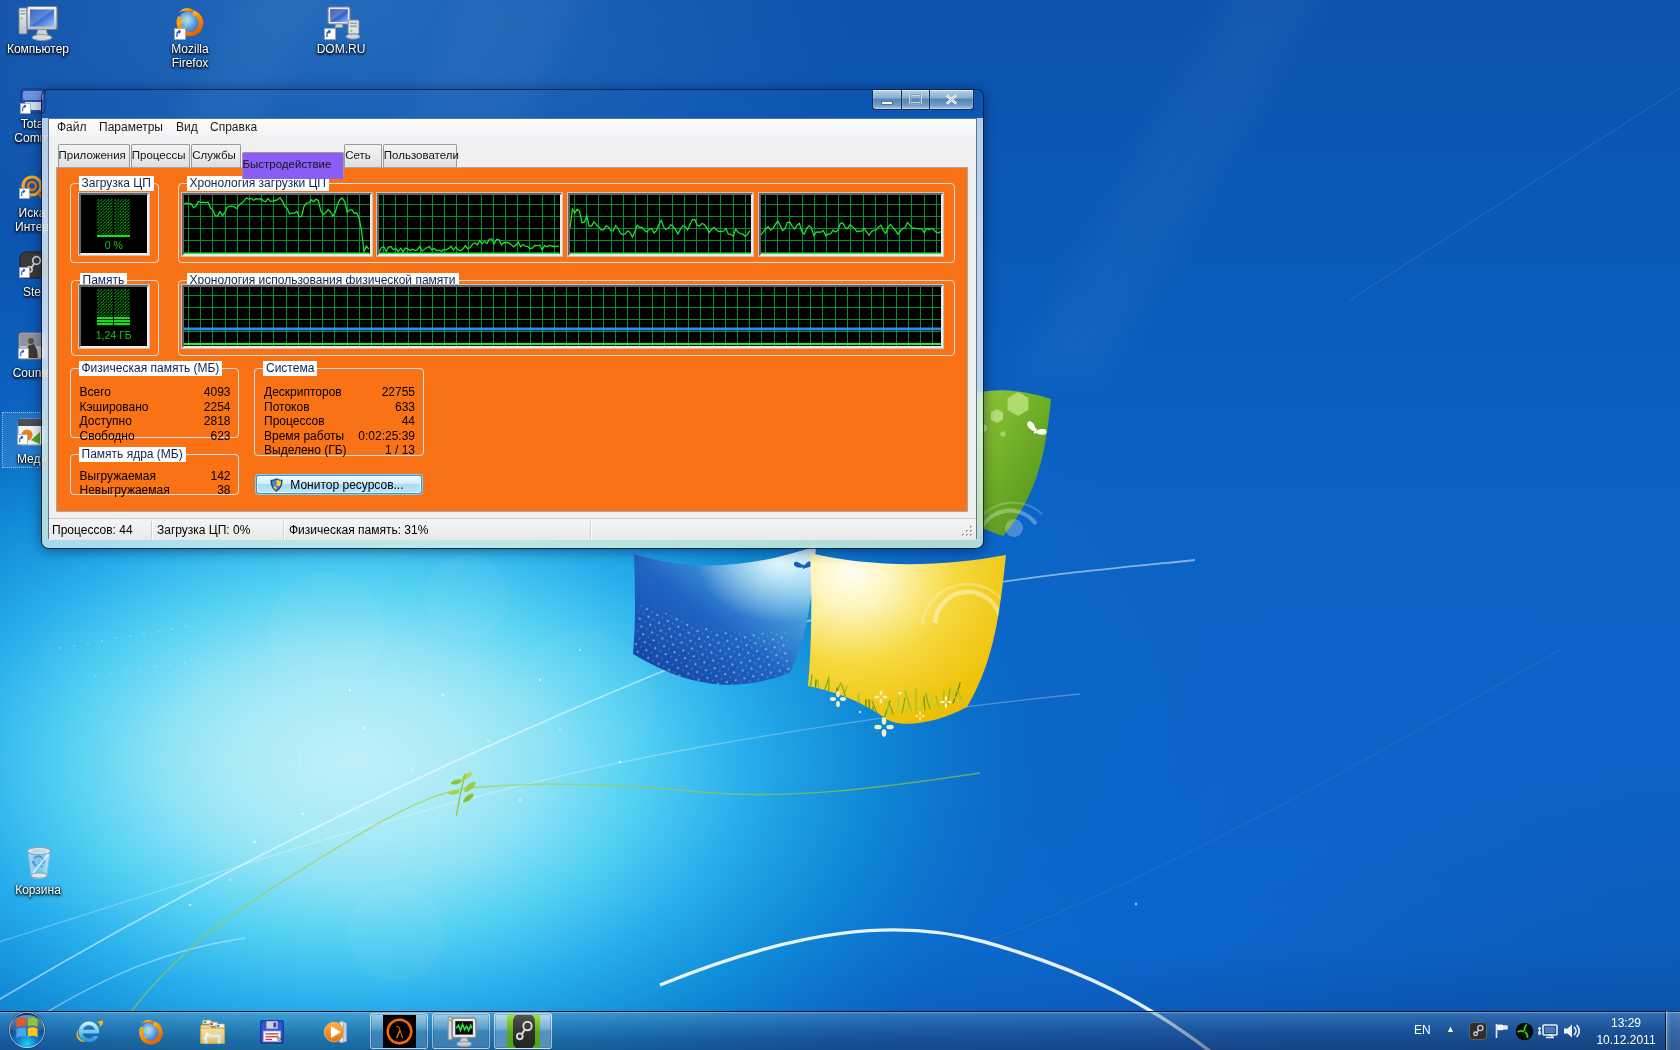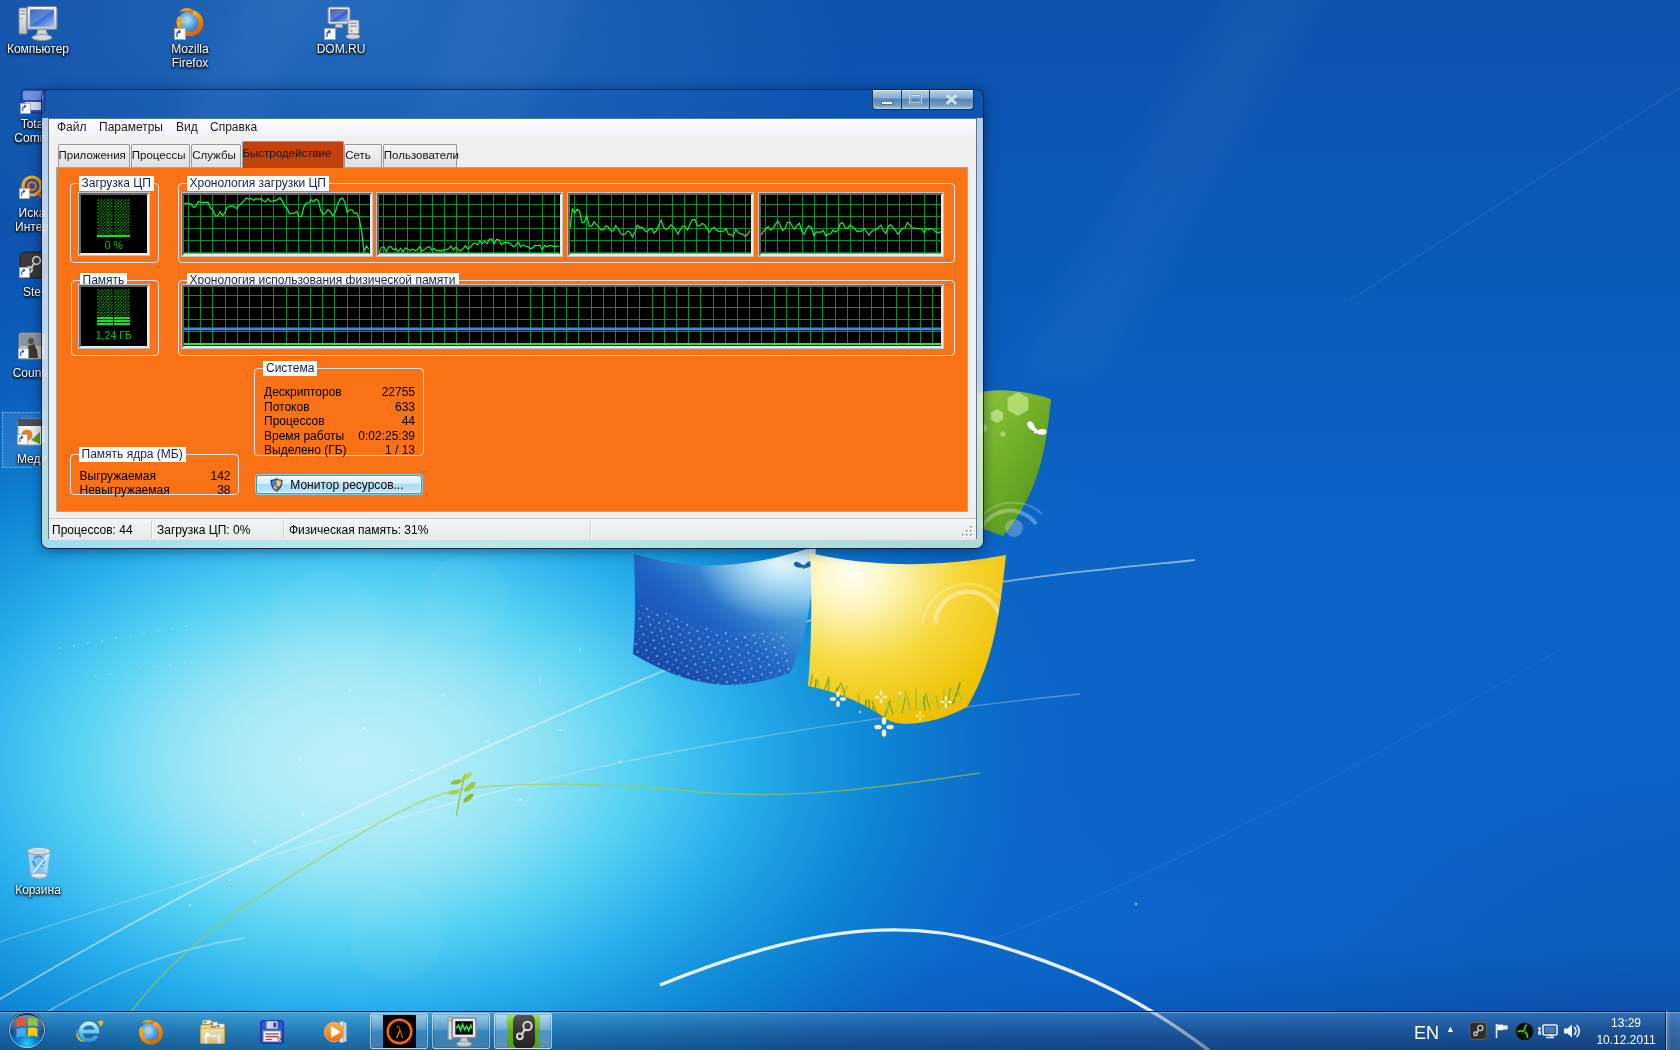--- a/index.html
+++ b/index.html
@@ -27,21 +27,21 @@
 .sideL,.sideR,.bot{position:absolute;background:linear-gradient(180deg,rgba(214,232,246,.82) 0%,rgba(235,243,250,.8) 30%,rgba(240,246,250,.78) 55%,rgba(228,243,232,.8) 80%,rgba(208,236,214,.82) 100%)}
 .sideL{left:0;top:28px;width:6px;height:421px;backdrop-filter:blur(3px)}
 .sideR{left:935px;top:28px;width:6px;height:421px;backdrop-filter:blur(3px)}
 .bot{left:0;top:449px;width:941px;height:9px;border-radius:0 0 7px 7px;backdrop-filter:blur(3px);
  background:linear-gradient(90deg,rgba(190,230,240,.85),rgba(215,240,225,.85) 40%,rgba(205,238,215,.85) 100%)}
 .client{position:absolute;left:6px;top:28px;width:929px;height:421px;background:#f0f0f0;border:1px solid #5d7697}
 .menubar{position:absolute;left:0;top:0;width:927px;height:22px;background:linear-gradient(180deg,#fdfdfe,#eef1f6);border-bottom:1px solid #d4d8dd}
 .menubar span{position:absolute;top:1px;font-size:12px;color:#1a1a1a}
 .dlg{position:absolute;left:0;top:17px;width:927px;height:382px;background:#f0f0f0}
 .tab{position:absolute;top:7.5px;height:23px;background:linear-gradient(180deg,#f2f3f3,#ebecec 45%,#dddfe0);border:1px solid #9a9a9a;border-bottom:none;border-radius:2px 2px 0 0;font-size:11.5px;color:#141414;text-align:left;line-height:21px}
-.tab.active{top:5px;height:27px;background:#c2410c;z-index:5;line-height:22px}
+.tab.active{top:16px;height:27px;background:#8b5cf6;z-index:5;line-height:22px}
 .page{position:absolute;left:7px;top:30.5px;width:912px;height:345px;background:#f97316;border:1px solid #a3a8ad}
 .gb{position:absolute;border:1px solid #d7e0e6;border-radius:4px}
 .gb .cap{position:absolute;left:8px;top:-8px;background:#fff;padding:0 3px;font-size:12px;line-height:15px;color:#0f2258;white-space:nowrap}
 .panel{position:absolute;background:#000;border:2px solid;border-color:#636363 #ececec #ececec #636363;box-shadow:0 0 0 1px #c4c4c4}
 .led{position:absolute;background-image:radial-gradient(1.2px 1.1px at 1px 1px,#0da50d 70%,rgba(0,0,0,0) 71%),radial-gradient(1.2px 1.1px at 2.7px 2.7px,#0b930b 70%,rgba(0,0,0,0) 71%);background-size:3.4px 3.2px}
 .row{position:absolute;font-size:12px;color:#000;height:15px;line-height:15px}
 .row .v{position:absolute;right:0;top:0}
 .btn{position:absolute;font-size:12px;color:#000;text-align:center;
  background:linear-gradient(180deg,#f1f9fd 0%,#d5eefb 45%,#a8dcf5 50%,#bfe7f8 100%);
  border:1px solid #2e9bd8;border-radius:3px;box-shadow:0 0 0 1px #7cd1f2, inset 0 0 0 1px rgba(255,255,255,.7)}
@@ -51,21 +51,21 @@
 .taskbar{position:absolute;left:0;top:1011px;width:1680px;height:39px;
  background:linear-gradient(180deg,rgba(10,20,40,.92) 0%,rgba(120,165,205,.55) 3%,rgba(95,140,180,.42) 8%,rgba(50,90,135,.45) 45%,rgba(35,70,115,.5) 70%,rgba(28,58,100,.55) 100%)}
 .taskbar::before{content:"";position:absolute;left:0;top:0;width:100%;height:1px;background:rgba(2,8,18,.9)}
 .taskbar::after{content:"";position:absolute;left:0;top:1px;width:100%;height:1px;background:rgba(160,200,235,.35)}
 .tbico{position:absolute;top:6px}
 .tbtn{position:absolute;top:2px;width:58px;height:36px;border-radius:3px;
  border:1px solid rgba(255,255,255,.45);
  background:linear-gradient(180deg,rgba(255,255,255,.5),rgba(205,228,245,.28) 45%,rgba(150,190,225,.18) 50%,rgba(170,205,235,.25));
  box-shadow:inset 0 0 0 1px rgba(25,50,80,.22)}
 .tbtn.active{background:linear-gradient(180deg,rgba(255,255,255,.65),rgba(215,235,250,.45) 45%,rgba(165,205,235,.35) 50%,rgba(190,220,245,.4));}
-.tray-en{position:absolute;left:1414px;top:12px;font-size:18px;color:#fff;width:24px;text-align:right}
+.tray-en{position:absolute;left:1414px;top:12px;font-size:12px;color:#fff;width:24px;text-align:left}
 .tray-arrow{position:absolute;left:1446px;top:13px;font-size:9px;color:#f2f6fa}
 .ti{position:absolute;top:11px}
 .tray-clock{position:absolute;left:1596px;top:5px;width:60px;text-align:center;font-size:12px;color:#fff}
 .tray-date{position:absolute;left:1588px;top:22px;width:76px;text-align:center;font-size:12px;color:#fff}
 .showdesk{position:absolute;left:1665px;top:0;width:15px;height:39px;border-left:1px solid rgba(10,20,35,.9);
  background:linear-gradient(90deg,rgba(255,255,255,.28),rgba(200,225,245,.14) 40%,rgba(170,200,230,.22));box-shadow:inset 1px 0 0 rgba(255,255,255,.4)}
 </style></head><body>
 
 <svg class="wall" width="1680" height="1050" viewBox="0 0 1680 1050">
 <defs>
@@ -684,20 +684,27 @@
                 <line x1="736.5000000000006" y1="0" x2="736.5000000000006" y2="58.5"></line>
                 <line x1="748.7000000000006" y1="0" x2="748.7000000000006" y2="58.5"></line>
                 <line x1="0" y1="44.8" x2="757" y2="44.8"></line>
                 <line x1="0" y1="32.6" x2="757" y2="32.6"></line>
                 <line x1="0" y1="20.4" x2="757" y2="20.4"></line>
                 <line x1="0" y1="8.2" x2="757" y2="8.2"></line>
               </g>
               <rect x="0" y="40.5" width="757" height="2.8" fill="#2f8cef"></rect>
               <line x1="0" y1="57.0" x2="757" y2="57.0" stroke="#21ef3a" stroke-width="2"></line>
             </svg></div>
+<div class="gb" style="left:12.5px;top:200.5px;width:169.5px;height:70px">
+            <span class="cap">Физическая память (МБ)</span>
+<div class="row" style="left:9px;top:16px;width:151px">Всего<span class="v">4093</span></div>
+<div class="row" style="left:9px;top:31px;width:151px">Кэшировано<span class="v">2254</span></div>
+<div class="row" style="left:9px;top:45px;width:151px">Доступно<span class="v">2818</span></div>
+<div class="row" style="left:9px;top:60px;width:151px">Свободно<span class="v">623</span></div>
+</div>
 <div class="gb" style="left:197px;top:200.5px;width:169.5px;height:87.5px">
             <span class="cap">Система</span>
 <div class="row" style="left:9px;top:16px;width:151px">Дескрипторов<span class="v">22755</span></div>
 <div class="row" style="left:9px;top:31px;width:151px">Потоков<span class="v">633</span></div>
 <div class="row" style="left:9px;top:45px;width:151px">Процессов<span class="v">44</span></div>
 <div class="row" style="left:9px;top:60px;width:151px">Время работы<span class="v">0:02:25:39</span></div>
 <div class="row" style="left:9px;top:74px;width:151px">Выделено (ГБ)<span class="v">1 / 13</span></div>
 </div>
 <div class="gb" style="left:12.5px;top:286px;width:169.5px;height:41.5px">
             <span class="cap">Память ядра (МБ)</span>

